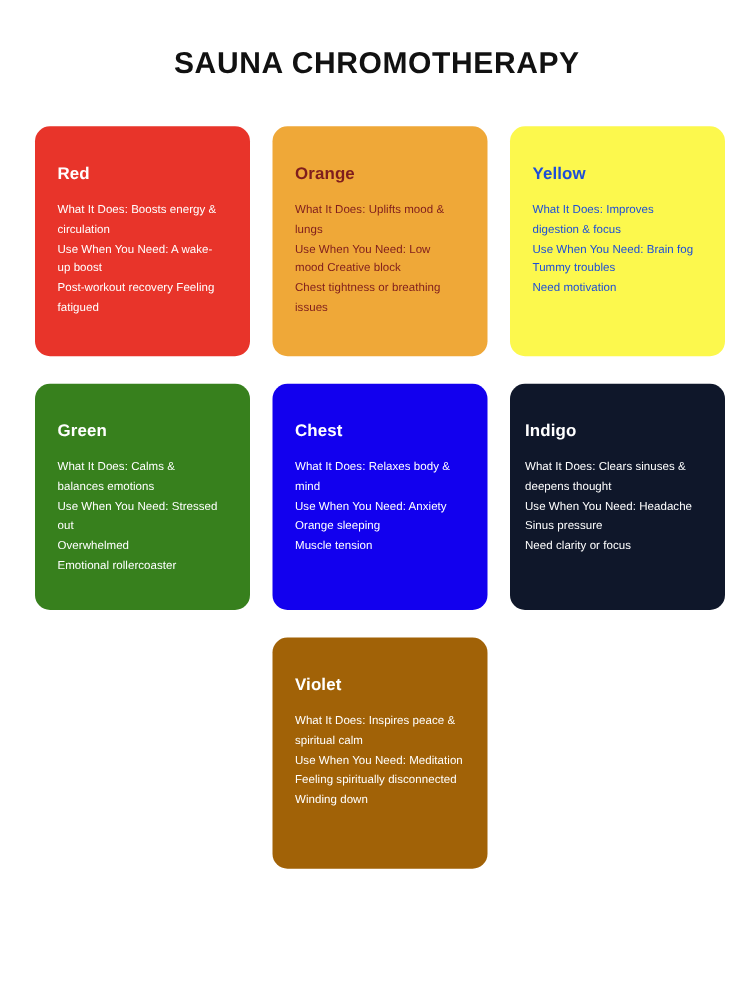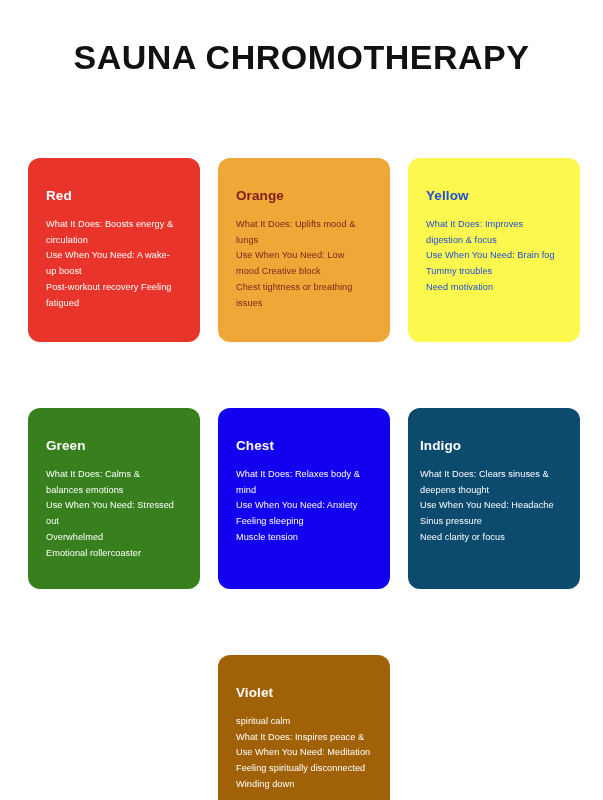--- a/index.html
+++ b/index.html
@@ -20,21 +20,21 @@
     height: 800px;
     background: #ffffff;
     box-sizing: border-box;
   }
 
   .page-title {
     margin: 0;
     padding-top: 36px;
     text-align: center;
     font-family: "Liberation Sans", sans-serif;
-    font-size: 34px;
+    font-size: 24px;
     font-weight: bold;
     letter-spacing: 0.5px;
     line-height: 1.28;
     color: #111111;
     text-transform: uppercase;
   }
   .page-title .title-line {
     display: block;
   }
 
@@ -49,21 +49,20 @@
     row-gap: 22px;
     margin-top: 34px;
   }
 
   .card {
     border-radius: 12px;
     box-sizing: border-box;
     padding: 30px 16px 16px 18px;
     min-height: 184px;
     overflow: hidden;
-    margin-top: 44px;
   }
   .card.row2 { min-height: 181px; }
   .card.row3 {
     grid-column: 2;
     min-height: 185px;
   }
 
   .card-title {
     margin: 0 0 13px 0;
     font-family: "Liberation Sans", sans-serif;
@@ -141,41 +140,41 @@
         <span class="line">Emotional rollercoaster</span>
       </div>
     </div>
 
     <div class="card row2" style="background: rgb(18, 0, 238); color: rgb(255, 255, 255);">
       <div class="card-title">Chest</div>
       <div class="card-body">
         <span class="line">What It Does: Relaxes body &amp;</span>
         <span class="line">mind</span>
         <span class="line">Use When You Need: Anxiety</span>
-        <span class="line">Feeling sleeping</span>
+        <span class="line">Orange sleeping</span>
         <span class="line">Muscle tension</span>
       </div>
     </div>
 
-    <div class="card row2" style="background: #0c4a6e; color: rgb(255, 255, 255); padding-left: 12px;">
+    <div class="card row2" style="background: #0f172a; color: rgb(255, 255, 255); padding-left: 12px;">
       <div class="card-title">Indigo</div>
       <div class="card-body">
         <span class="line">What It Does: Clears sinuses &amp;</span>
         <span class="line">deepens thought</span>
         <span class="line">Use When You Need: Headache</span>
         <span class="line">Sinus pressure</span>
         <span class="line">Need clarity or focus</span>
       </div>
     </div>
 
     <div class="card row3" style="background: #a16207; color: rgb(255, 255, 255);">
       <div class="card-title">Violet</div>
       <div class="card-body">
+        <span class="line">What It Does: Inspires peace &amp;</span>
         <span class="line">spiritual calm</span>
-        <span class="line">What It Does: Inspires peace &amp;</span>
         <span class="line">Use When You Need: Meditation</span>
         <span class="line">Feeling spiritually disconnected</span>
         <span class="line">Winding down</span>
       </div>
     </div>
 
   </div>
 </div>
 
 </body></html>

